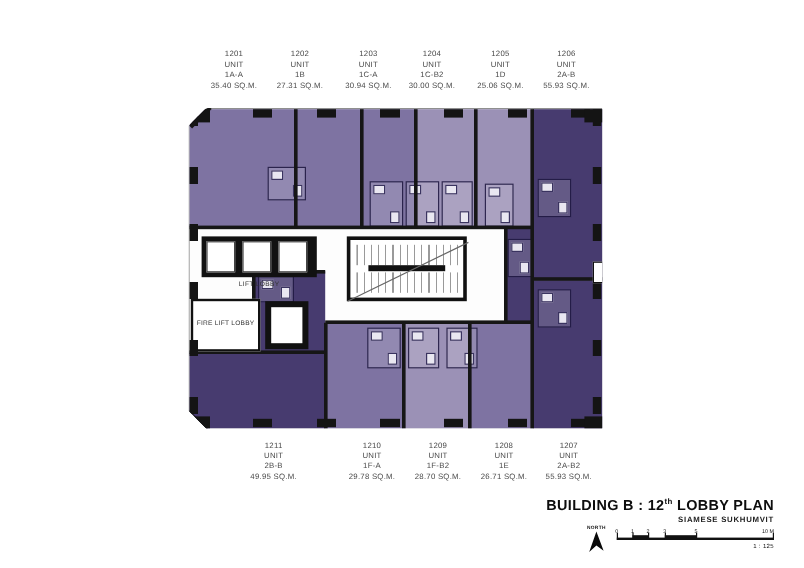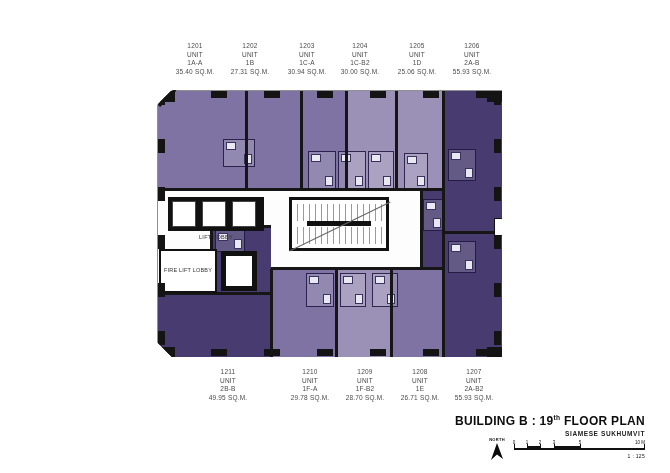--- a/index.html
+++ b/index.html
@@ -211,21 +211,21 @@
     <div>26.71 SQ.M.</div>
   </div>
   <div class="ulabel" style="left:442px;top:368px">
     <div>1207</div>
     <div>UNIT</div>
     <div>2A-B2</div>
     <div>55.93 SQ.M.</div>
   </div>
 
   <div class="title">
-    <span>BUILDING B : 19</span><sup>th</sup><span> FLOOR PLAN</span>
+    <span>BUILDING B : 12</span><sup>th</sup><span> LOBBY PLAN</span>
   </div>
   <div class="subtitle">SIAMESE SUKHUMVIT</div>
 
   <div class="north">
     <div class="nlbl">NORTH</div>
     <svg width="20" height="20" viewBox="0 0 20 20">
       <path d="M10 1 L16 17 L10 12.5 L4 18 Z" fill="#0a0a0a"></path>
     </svg>
   </div>
 

